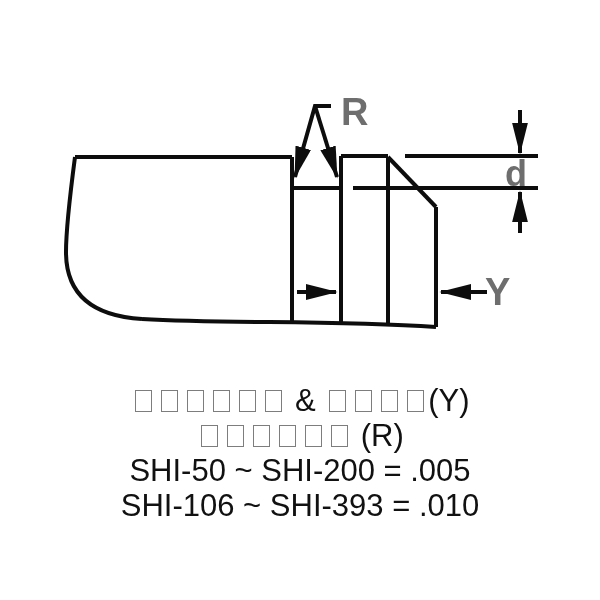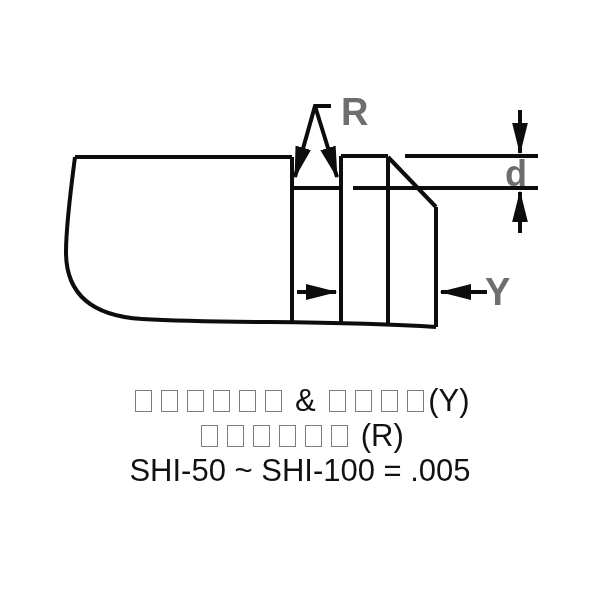--- a/index.html
+++ b/index.html
@@ -65,16 +65,17 @@
     </g>
 
     <text class="dimlabel" x="341" y="125" font-size="38">R</text>
     <text class="dimlabel" x="505" y="186" font-size="36">d</text>
     <text class="dimlabel" x="485" y="305" font-size="38">Y</text>
   </svg>
 
   <div class="caption">
     <div class="line"><span class="tofu"></span><span class="tofu"></span><span class="tofu"></span><span class="tofu"></span><span class="tofu"></span><span class="tofu"></span><span> &amp; </span><span class="tofu"></span><span class="tofu"></span><span class="tofu"></span><span class="tofu"></span><span>(Y)</span></div>
     <div class="line"><span class="tofu"></span><span class="tofu"></span><span class="tofu"></span><span class="tofu"></span><span class="tofu"></span><span class="tofu"></span><span> (R)</span></div>
-    <div class="line"><span>SHI-50 ~ SHI-100 = .005</span></div>
+    <div class="line"><span>SHI-50 ~ SHI-200 = .005</span></div>
+    <div class="line"><span>SHI-106 ~ SHI-393 = .010</span></div>
   </div>
 
 </div>
 
 </body></html>

